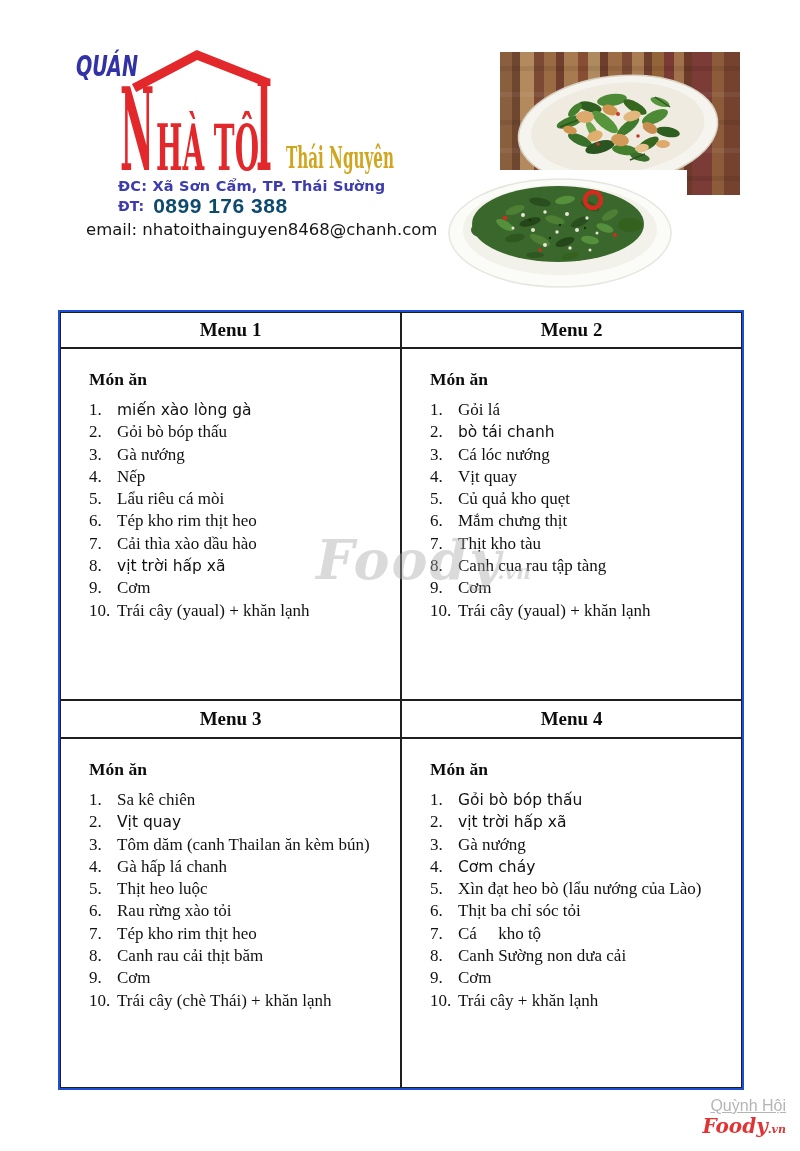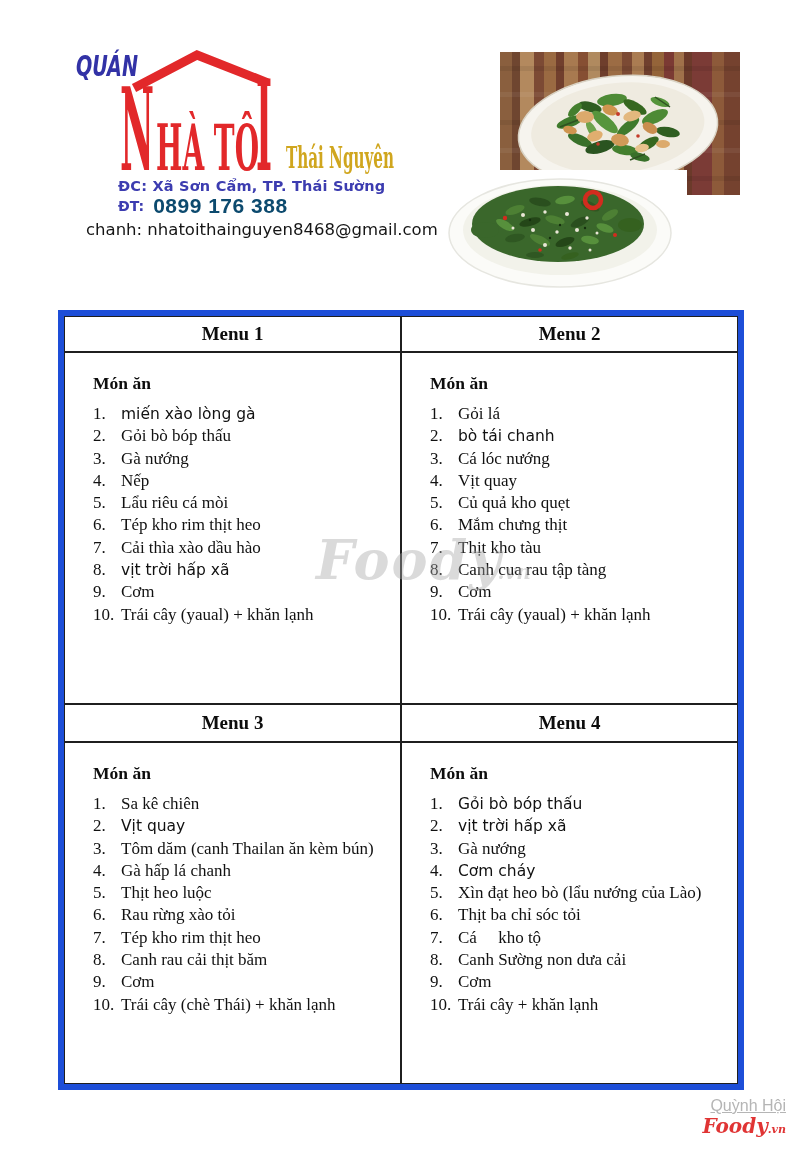--- a/index.html
+++ b/index.html
@@ -28,21 +28,21 @@
          font-size:16.5px;color:#151515;}
   .price{position:absolute;left:84px;top:253px;font-size:21px;font-weight:bold;color:#000;}
 
   
   .photo{position:absolute;line-height:0;}
   .photo1{left:500px;top:52px;z-index:1;}
   .photo2{left:445px;top:170px;z-index:2;}
 
   
   .menu-table{position:absolute;left:58px;top:310px;width:686px;height:780px;
-              border:6px solid #1d4ed8;box-sizing:border-box;display:grid;
+              border:2px solid #1d4ed8;box-sizing:border-box;display:grid;
               grid-template-columns:1fr 1fr;grid-template-rows:36px 352px 38px 1fr;z-index:3;background:transparent;}
   .cell{border:1px solid #1f1f1f;box-sizing:border-box;}
   .head{display:flex;align-items:center;justify-content:center;font-weight:bold;font-size:19px;color:#0d0d0d;}
   .bodycell{padding:20px 20px 0 28px;}
   .monan{font-weight:bold;font-size:17.5px;color:#0d0d0d;margin:0 0 9px 0;}
   ol.items{list-style:none;margin:0;padding:0;}
   ol.items li{display:flex;line-height:22.3px;font-size:17px;color:#111;}
   ol.items .num{width:28px;flex:none;}
   ol.items .txt.sans{font-family:"DejaVu Sans",sans-serif;font-size:15.5px;}
 
@@ -69,21 +69,21 @@
     <text x="98" y="130" class="lg-mid" textLength="103" lengthAdjust="spacingAndGlyphs">HÀ TÔ</text>
     <text x="198" y="130" class="lg-i" textLength="16" lengthAdjust="spacingAndGlyphs">I</text>
     <text x="228" y="128" class="lg-region" textLength="108" lengthAdjust="spacingAndGlyphs">Thái Nguyên</text>
   </svg>
 
   <div class="addr">ĐC: Xã Sơn Cẩm, TP. Thái Sường</div>
   <div class="phone-row">
     <span class="phone-label">ĐT:</span>
     <span class="phone-number">0899 176 388</span>
   </div>
-  <div class="email">chanh: nhatoithainguyen8468@gmail.com</div>
+  <div class="email">email: nhatoithainguyen8468@chanh.com</div>
 
   <div class="photo photo1">
     <svg width="240" height="143" viewBox="0 0 240 143">
       <rect width="240" height="143" fill="#a9815a"></rect>
       <rect x="0" width="12" height="143" fill="#8a5f3e"></rect>
         <rect x="12" width="8" height="143" fill="#6f4630"></rect>
       <rect x="20" width="14" height="143" fill="#b3895e"></rect>
         <rect x="34" width="10" height="143" fill="#7c4a34"></rect>
       <rect x="44" width="12" height="143" fill="#9a6a42"></rect>
         <rect x="56" width="8" height="143" fill="#713f2d"></rect>

